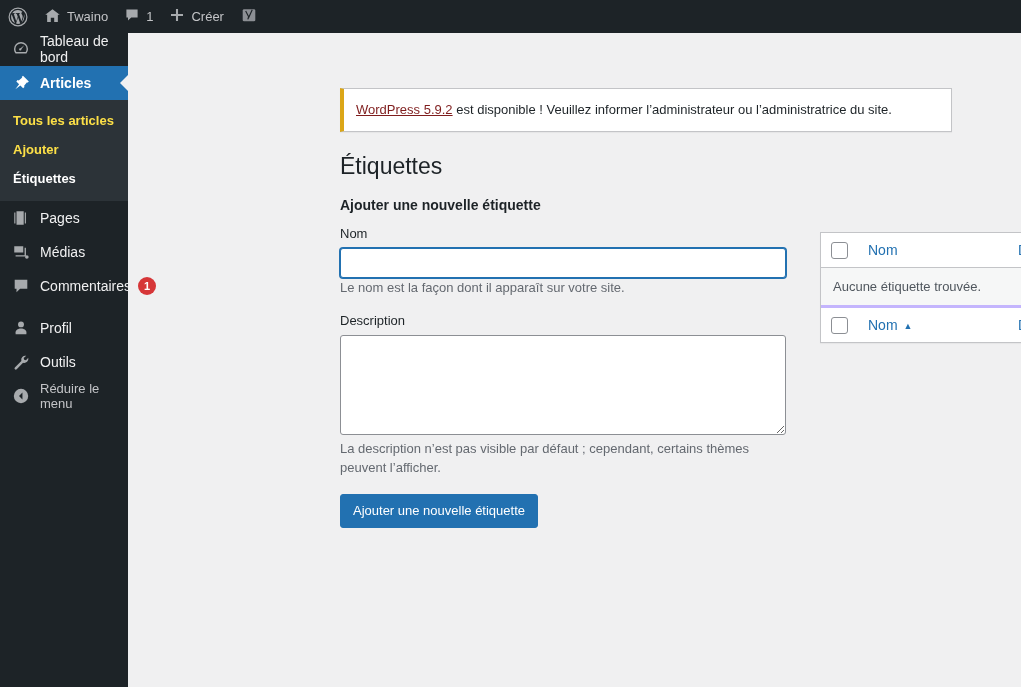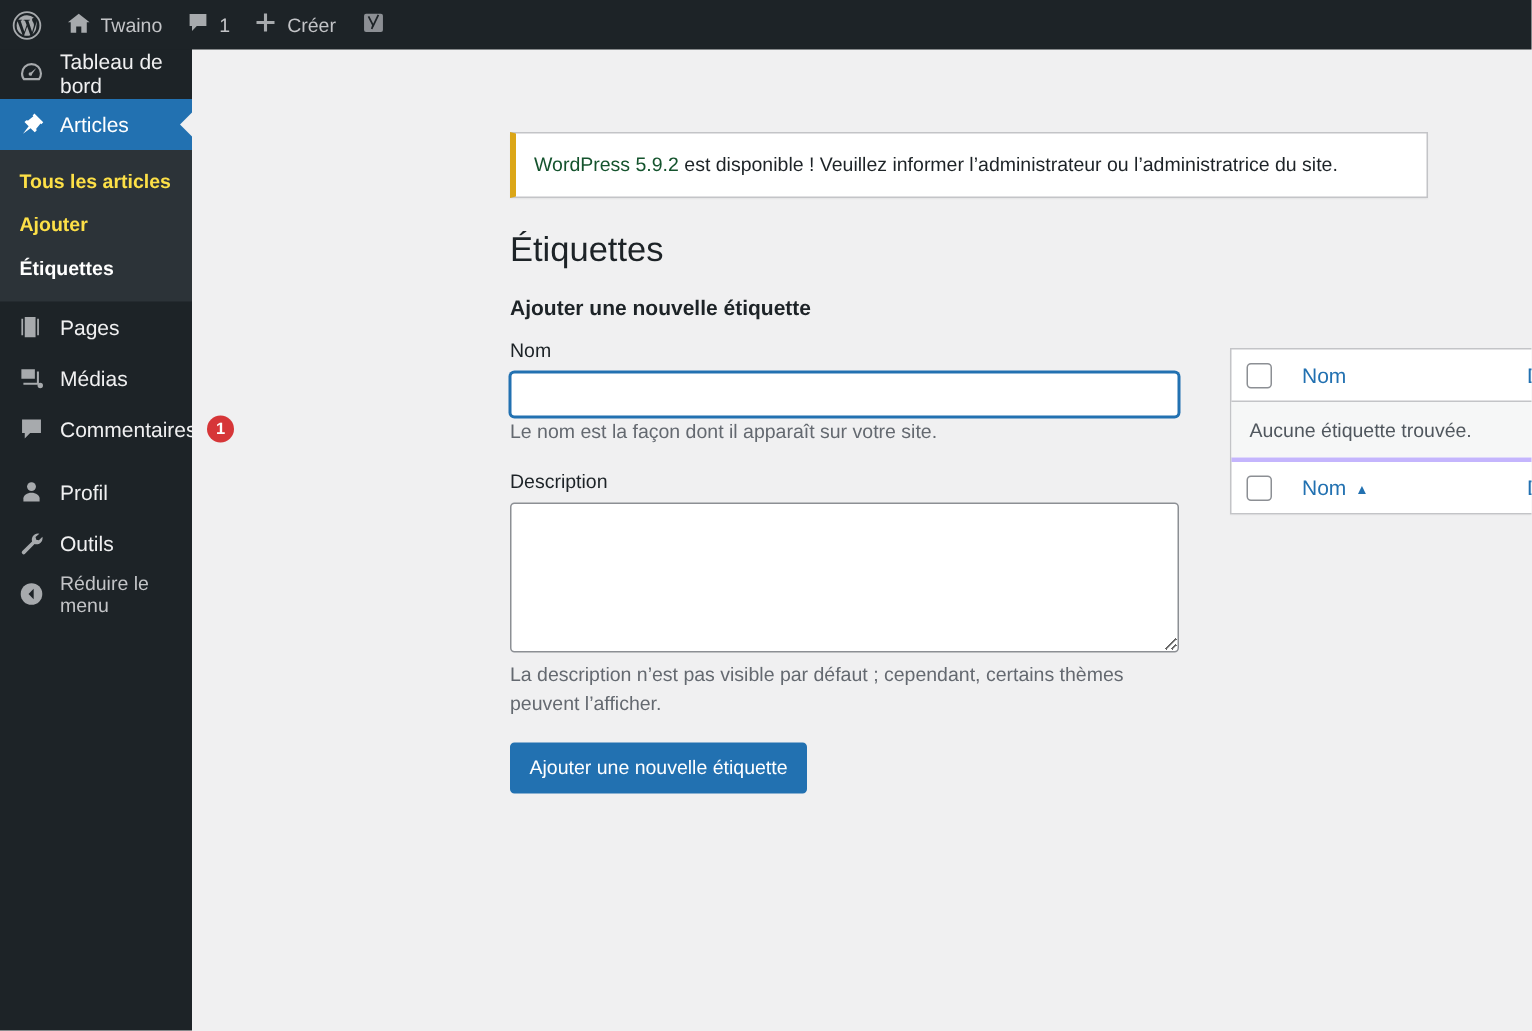--- a/index.html
+++ b/index.html
@@ -47,21 +47,21 @@
     color: #f0f0f1; font-size: 14px;
     cursor: pointer; position: relative;
     text-decoration: none;
   }
   .menu-top .mi {
     width: 20px; height: 20px; margin-right: 9px;
     display: flex; align-items: center; justify-content: center;
     color: #a7aaad; flex: 0 0 20px;
   }
   .menu-top.current {
-    background: #2271b1; color: #fff; font-weight: 400;
+    background: #2271b1; color: #fff; font-weight: 700;
   }
   .menu-top.current .mi { color: #fff; }
   .menu-top.current::after {
     content: ""; position: absolute; right: 0; top: 50%;
     margin-top: -8px;
     border-style: solid; border-width: 8px 8px 8px 0;
     border-color: transparent #f0f0f1 transparent transparent;
   }
   .menu-sep { height: 8px; }
   .submenu {
@@ -95,21 +95,21 @@
     position: absolute; left: 180px; top: 56px;
     width: 612px;
     background: #fff;
     border: 1px solid #c3c4c7;
     border-left: 4px solid #dba617;
     padding: 11px 12px;
     font-size: 13px; line-height: 1.5;
     color: #1d2327;
     box-shadow: 0 1px 1px rgba(0,0,0,.04);
   }
-  .notice a { color: #14532d; cursor: pointer; }
+  .notice a { color: #7f1d1d; text-decoration: underline; cursor: pointer; }
 
   h1.page-title {
     position: absolute; left: 180px; top: 120px;
     margin: 0; padding: 0;
     font-size: 23px; font-weight: 400;
     color: #1d2327; line-height: 1.3;
   }
 
   
   #col-left {

